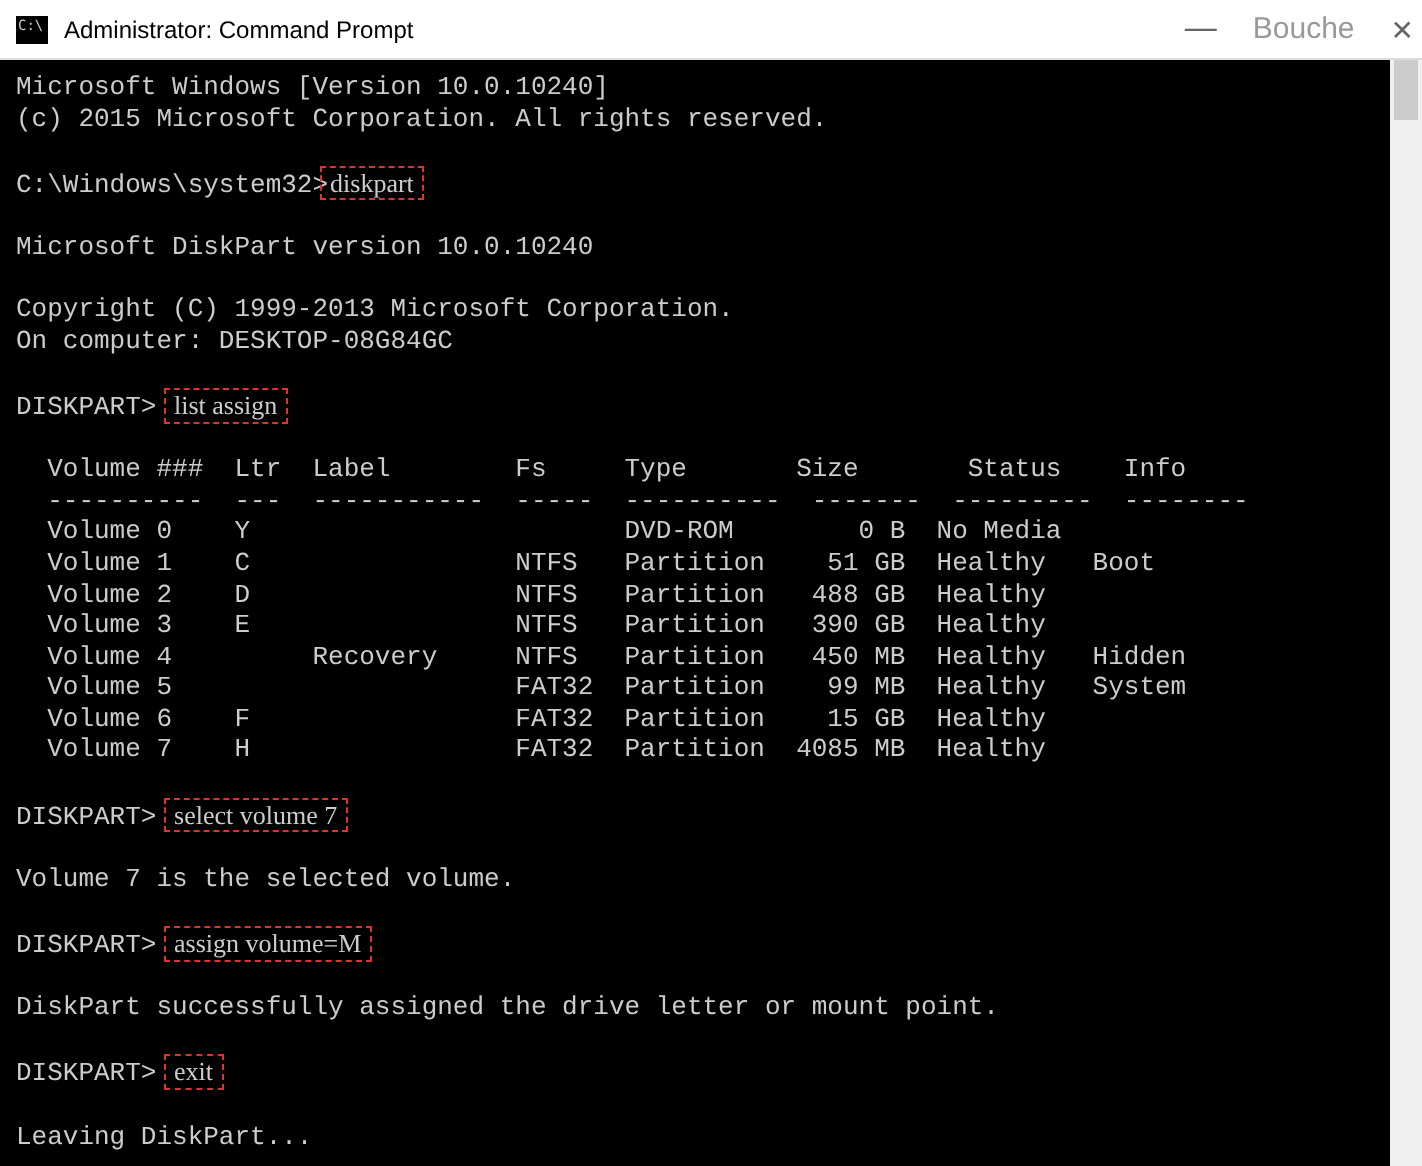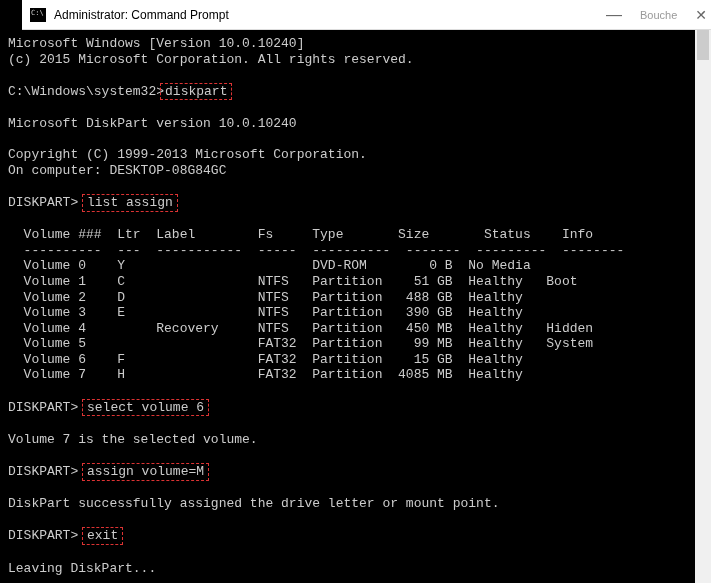--- a/index.html
+++ b/index.html
@@ -11,21 +11,20 @@
   overflow: hidden;
   position: relative;
 }
 .titlebar {
   height: 30px;
   background: #fff;
   display: flex;
   align-items: center;
   padding: 0 4px 0 8px;
   border-bottom: 1px solid #ddd;
-  margin-left: 22px;
 }
 .titlebar .icon {
   width: 16px;
   height: 14px;
   background: #000;
   margin-right: 8px;
   position: relative;
 }
 .titlebar .icon::after {
   content: "C:\\";
@@ -47,37 +46,38 @@
   align-items: center;
   gap: 18px;
 }
 .titlebar .ctrl {
   font-family: 'Segoe UI', sans-serif;
   font-size: 12px;
   color: #666;
   cursor: pointer;
 }
 .titlebar .minimize { font-size: 16px; line-height: 1; }
-.titlebar .restore { font-size: 11px; color: #999; }
+.titlebar .restore { font-size: 15px; color: #999; }
 .titlebar .close { font-size: 14px; }
 .terminal {
   background: #000;
   color: #ccc;
   padding: 6px 8px;
   font-size: 13px;
   line-height: 1.2;
   white-space: pre;
   height: calc(100% - 30px);
   overflow: hidden;
 }
 .hl {
   display: inline-block;
   border: 1px dashed #d33;
   padding: 0 4px;
   margin: 0 -4px;
+  font-family: Liberation Serif, serif;
 }
 .scrollbar {
   position: absolute;
   right: 0;
   top: 30px;
   width: 16px;
   height: calc(100% - 30px);
   background: #f0f0f0;
 }
 .scrollbar .thumb {
@@ -118,21 +118,21 @@
   ----------  ---  -----------  -----  ----------  -------  ---------  --------
   Volume 0    Y                        DVD-ROM        0 B  No Media          
   Volume 1    C                 NTFS   Partition    51 GB  Healthy   Boot    
   Volume 2    D                 NTFS   Partition   488 GB  Healthy           
   Volume 3    E                 NTFS   Partition   390 GB  Healthy           
   Volume 4         Recovery     NTFS   Partition   450 MB  Healthy   Hidden  
   Volume 5                      FAT32  Partition    99 MB  Healthy   System  
   Volume 6    F                 FAT32  Partition    15 GB  Healthy           
   Volume 7    H                 FAT32  Partition  4085 MB  Healthy           
 
-DISKPART&gt; <span class="hl">select volume 6</span>
+DISKPART&gt; <span class="hl">select volume 7</span>
 
 Volume 7 is the selected volume.
 
 DISKPART&gt; <span class="hl">assign volume=M</span>
 
 DiskPart successfully assigned the drive letter or mount point.
 
 DISKPART&gt; <span class="hl">exit</span>
 
 Leaving DiskPart...

